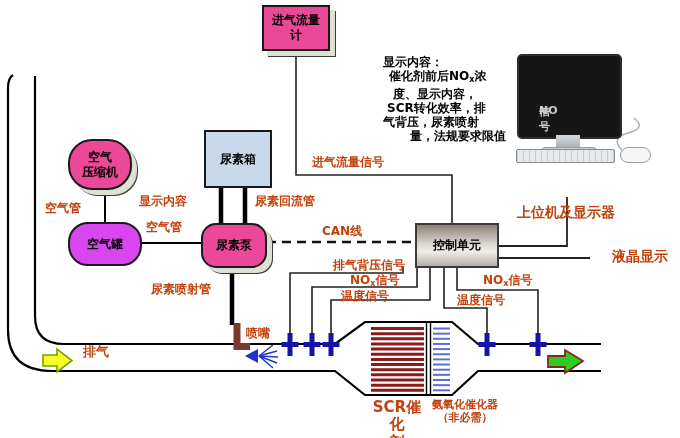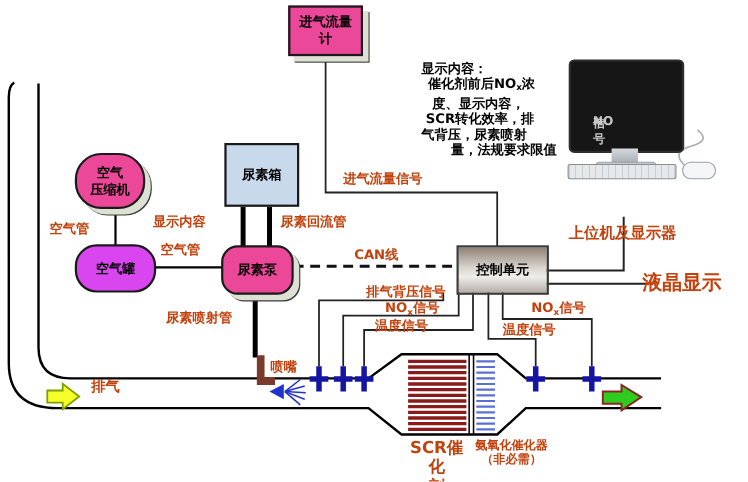--- a/index.html
+++ b/index.html
@@ -183,21 +183,21 @@
   <div class="lbl" style="left:151px;top:283px;">尿素喷射管</div>
   <div class="lbl" style="left:246px;top:327px;">喷嘴</div>
   <div class="lbl" style="left:322px;top:225px;">CAN线</div>
 
   <div class="lbl" style="left:312px;top:156px;">进气流量信号</div>
   <div class="lbl" style="left:333px;top:259px;">排气背压信号</div>
   <div class="lbl" style="left:350px;top:274px;"><span>NO</span><span class="sx">x</span><span>信号</span></div>
   <div class="lbl" style="left:341px;top:290px;">温度信号</div>
   <div class="lbl" style="left:483px;top:274px;"><span>NO</span><span class="sx">x</span><span>信号</span></div>
   <div class="lbl" style="left:457px;top:294px;">温度信号</div>
-  <div class="lbl" style="left:584px;top:248px;font-size:18px;">液晶显示</div>
+  <div class="lbl" style="left:612px;top:248px;font-size:14px;">液晶显示</div>
 
   <div class="lbl" style="left:83px;top:345px;font-size:13px;">排气</div>
   <div class="lbl" style="left:368px;top:399px;width:58px;text-align:center;font-size:15px;white-space:normal;">
     <div>SCR催化</div>
       <div>剂</div>
   </div>
   <div class="lbl" style="left:424px;top:399px;width:82px;text-align:center;font-size:11px;white-space:normal;">
     <div>氨氧化催化器</div>
       <div>（非必需）</div>
   </div>

